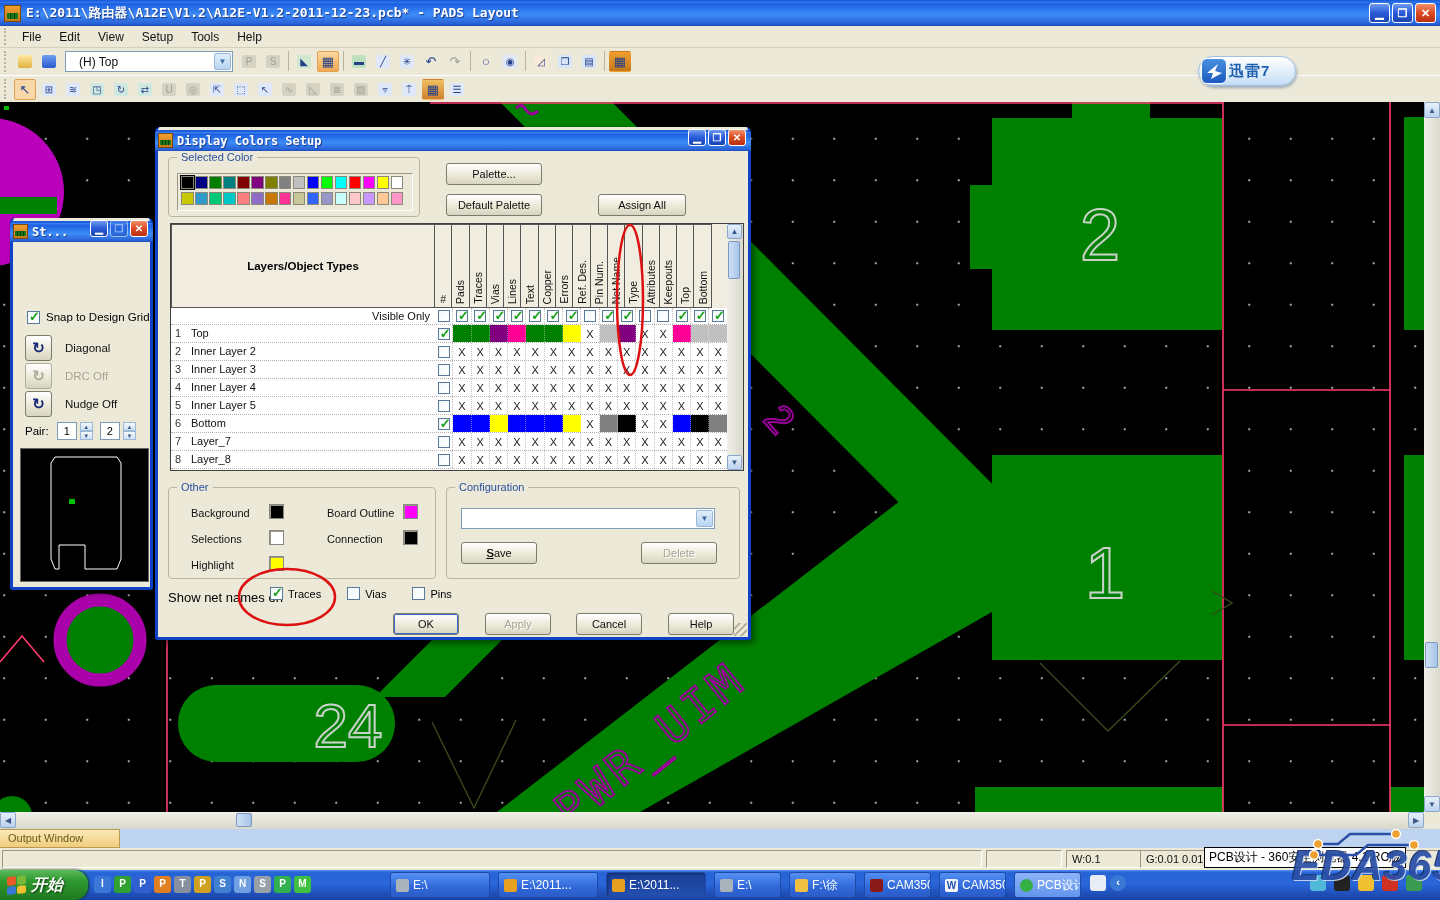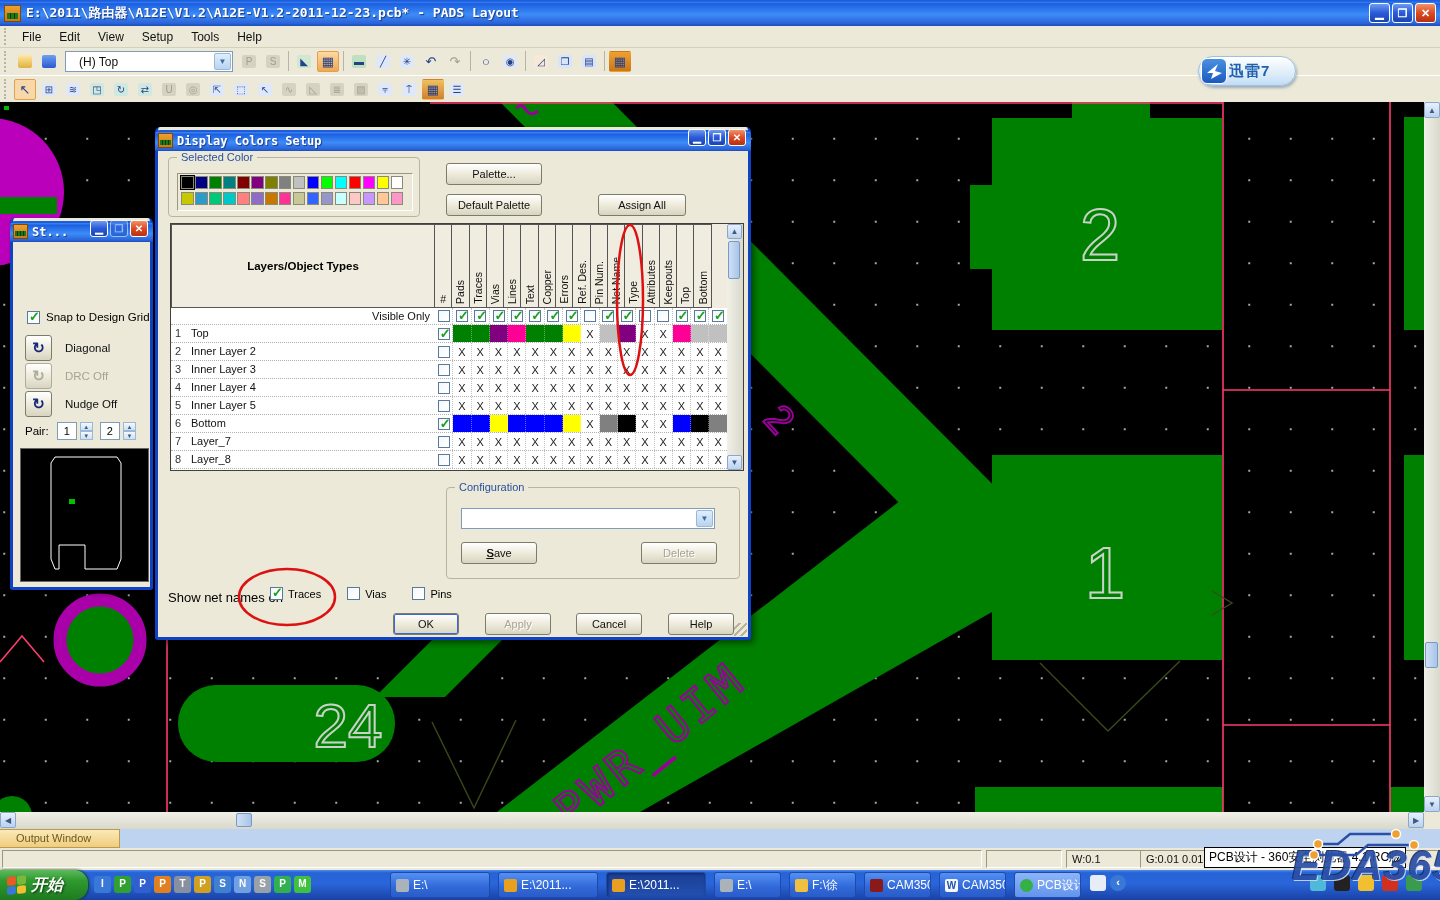--- a/index.html
+++ b/index.html
@@ -43,21 +43,21 @@
   .vscroll{position:absolute;left:1424px;top:102px;width:16px;height:710px;background:linear-gradient(90deg,#f0f0e8,#d8d8cc)}
   .hscroll{position:absolute;left:0;top:812px;width:1424px;height:17px;background:linear-gradient(180deg,#f0f0e8,#d8d8cc)}
   .sb-btn{position:absolute;width:16px;height:16px;background:linear-gradient(180deg,#e8f0fa,#bcd2ee);border:1px solid #8aa8cc;border-radius:2px;
     color:#3a5a8a;font-size:8px;text-align:center;line-height:15px}
   .sb-thumb{position:absolute;background:linear-gradient(90deg,#cfe0f5,#a8c4e8);border:1px solid #7a98c4;border-radius:2px}
   .corner{position:absolute;left:1424px;top:812px;width:16px;height:17px;background:#ece9d8}
 
   
   .statusstrip{position:absolute;left:0;top:829px;width:1440px;height:19px;background:#bdd3ef}
   .outtab{position:absolute;left:0;top:0;width:120px;height:19px;background:linear-gradient(180deg,#fbe9b8,#f0cd7c);
-    border:1px solid #b89a50;border-left:none;color:#6a5a20;font-size:11px;line-height:17px;padding-left:16px}
+    border:1px solid #b89a50;border-left:none;color:#6a5a20;font-size:11px;line-height:17px;padding-left:8px}
   .statusbar{position:absolute;left:0;top:848px;width:1440px;height:22px;background:#ece9d8}
   .seg{position:absolute;top:2px;height:18px;border:1px solid;border-color:#9b9781 #fff #fff #9b9781;background:#ece9d8;
     font-size:11px;line-height:16px;padding-left:5px;color:#111;white-space:nowrap;overflow:hidden}
 
   
   .taskbar{position:absolute;left:0;top:870px;width:1440px;height:30px;
     background:linear-gradient(180deg,#4e8cf5 0%,#2663d4 9%,#2a66da 45%,#1941a5 100%)}
   .startbtn{position:absolute;left:0;top:0;width:88px;height:30px;border-radius:0 14px 14px 0;
     background:linear-gradient(180deg,#5eba5e 0%,#2f9a2f 35%,#1f7a1f 100%);box-shadow:1px 0 3px #0a3a0a;
     display:flex;align-items:center;color:#fff;font-size:16px;font-weight:bold;font-style:italic;text-shadow:1px 1px 2px #0a3a0a}
@@ -791,20 +791,35 @@
             <div class="tcell">X</div>
           </div>
         </div>
       <div class="tscroll">
         <div class="sb-btn" style="top:0;width:15px;height:15px;line-height:14px">▲</div>
         <div class="sb-thumb" style="left:1px;top:17px;width:12px;height:38px"></div>
         <div class="sb-btn" style="top:231px;width:15px;height:15px;line-height:14px">▼</div>
       </div>
     </div>
 
+    <div class="grpbox" style="left:10px;top:360px;width:268px;height:92px">
+      <span class="grplab">Other</span>
+      <div id="otheritems">
+          <span class="olbl" style="left: 22px; top: 18px;">Background</span>
+          <span class="swatch14" style="background: rgb(0, 0, 0); left: 100px; top: 16px;"></span>
+          <span class="olbl" style="left: 158px; top: 18px;">Board Outline</span>
+          <span class="swatch14" style="background: rgb(255, 0, 255); left: 234px; top: 16px;"></span>
+          <span class="olbl" style="left: 22px; top: 44px;">Selections</span>
+          <span class="swatch14" style="background: rgb(255, 255, 255); left: 100px; top: 42px;"></span>
+          <span class="olbl" style="left: 158px; top: 44px;">Connection</span>
+          <span class="swatch14" style="background: rgb(0, 0, 0); left: 234px; top: 42px;"></span>
+          <span class="olbl" style="left: 22px; top: 70px;">Highlight</span>
+          <span class="swatch14" style="background: rgb(255, 255, 0); left: 100px; top: 68px;"></span>
+        </div>
+    </div>
 
     <div class="grpbox" style="left:288px;top:360px;width:294px;height:92px">
       <span class="grplab">Configuration</span>
       <div class="xcombo" style="left:14px;top:20px;width:254px">
         <span class="cv"></span>
         <span class="ca">▼</span>
       </div>
       <div class="xbtn" style="left:14px;top:54px;width:76px"><span><u>S</u></span><span style="margin-left:-7px">Save</span></div>
       <div class="xbtn dis" style="left:194px;top:54px;width:76px"><span>Delete</span></div>
     </div>

